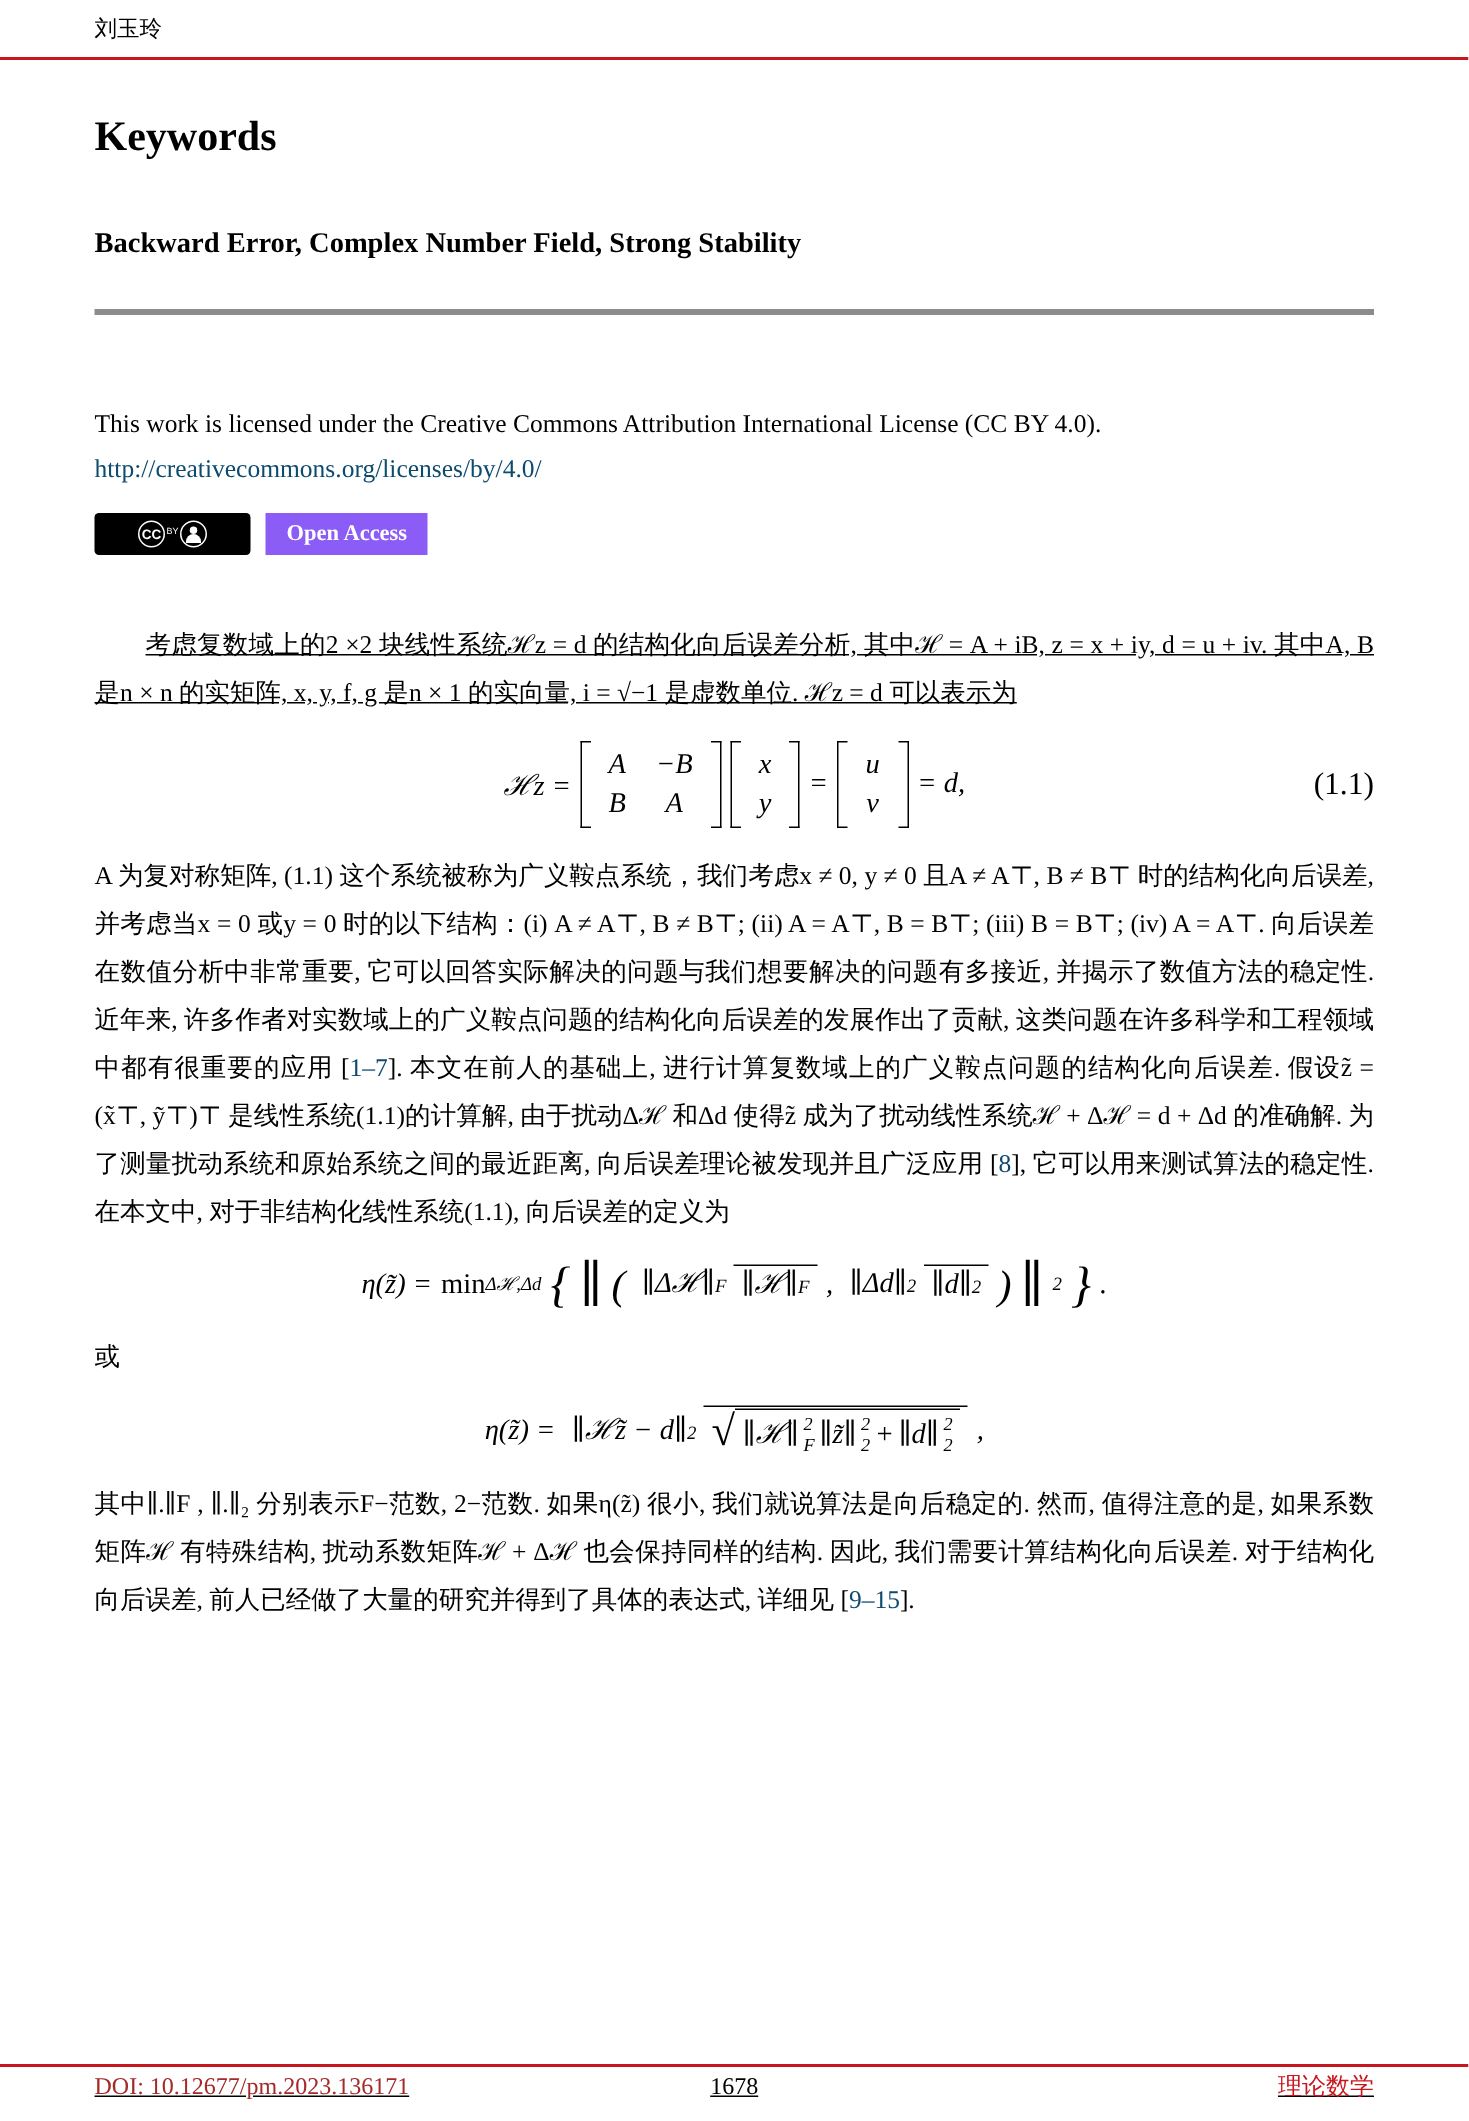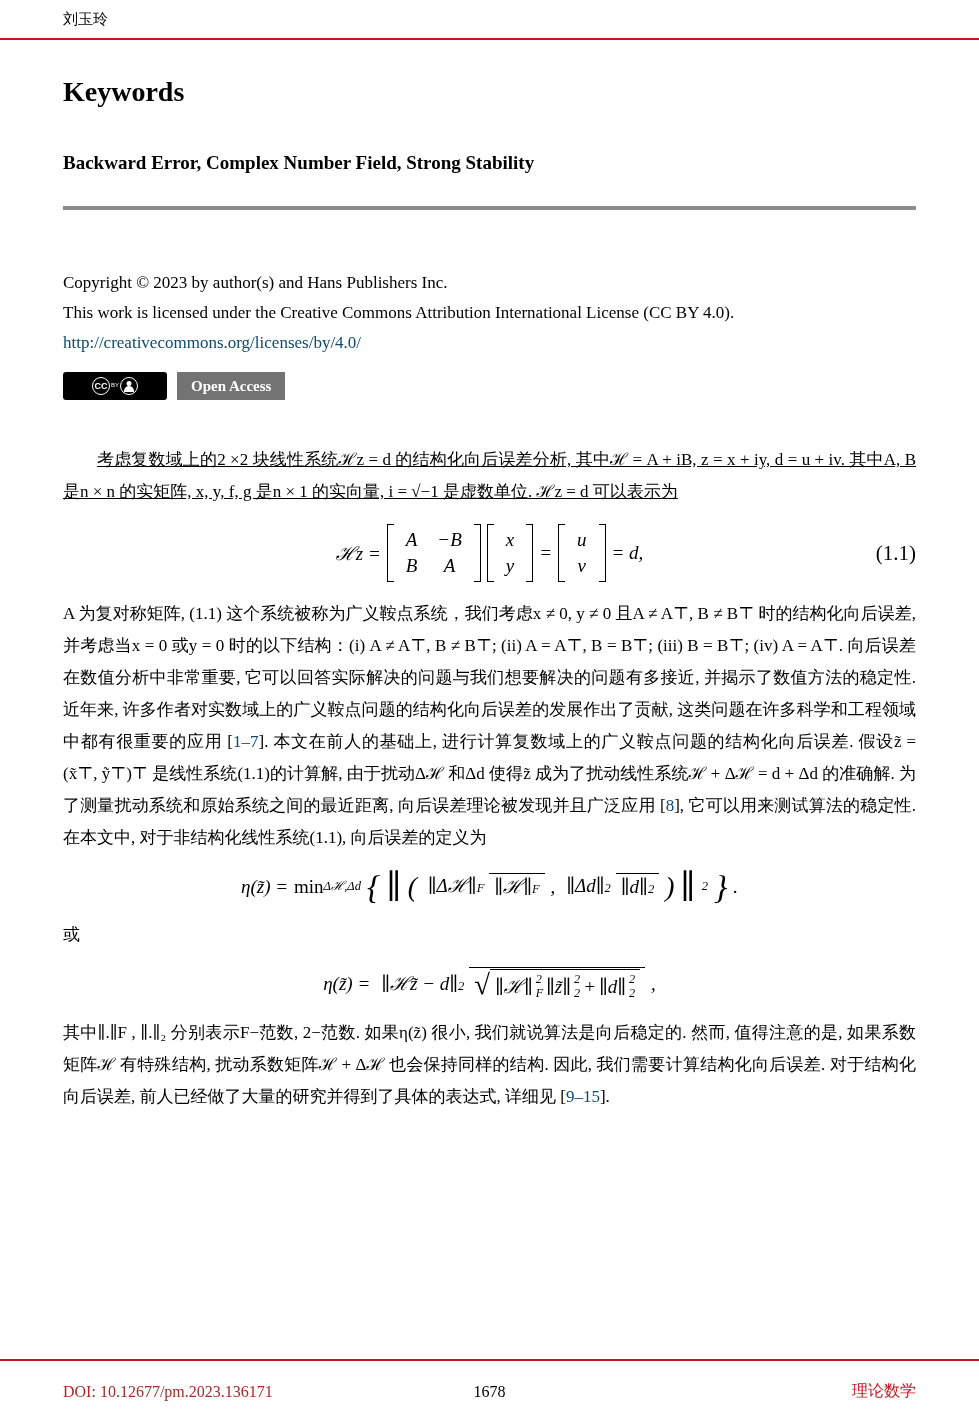--- a/index.html
+++ b/index.html
@@ -26,21 +26,21 @@
   .cc-circle { width:18px; height:18px; border:1.5px solid #fff; border-radius:50%;
     color:#fff; font-size:9px; display:flex; align-items:center; justify-content:center;
     font-weight:bold; font-family:"Liberation Sans",sans-serif; }
   .person-icon { width:18px; height:18px; border:1.5px solid #fff; border-radius:50%; position:relative; }
   .person-icon::before { content:""; position:absolute; width:5px; height:5px; background:#fff;
     border-radius:50%; top:3px; left:50%; transform:translateX(-50%); }
   .person-icon::after { content:""; position:absolute; width:10px; height:6px; background:#fff;
     border-radius:5px 5px 0 0; bottom:2px; left:50%; transform:translateX(-50%); }
   .cc-by-label { position:absolute; bottom:0px; left:50%; transform:translateX(-50%);
     color:#fff; font-size:6px; font-family:"Liberation Sans",sans-serif; }
-  .oa-badge { height:28px; background:#737373; color:#fff; padding:0 14px;
+  .oa-badge { height:28px; background:#8b5cf6; color:#fff; padding:0 14px;
     display:flex; align-items:center; font-size:15px; font-weight:bold; }
 
   .sec-title { margin:92px 0 0; font-size:25px; font-weight:bold; }
 
   .body { font-size:17px; line-height:32px; text-align:justify; margin:0; }
   .para1 { margin-top:44px; text-indent:34px;text-decoration:underline; }
   .para-main { margin-top:6px; }
   .or-line  { margin-top:8px; }
   .para-close { margin-top:6px; }
 
@@ -70,21 +70,21 @@
   sub { font-size:66%; }
 
   .sqrtwrap { display:flex; align-items:stretch; }
   .radical { font-size:150%; line-height:1; align-self:center; font-style:normal; }
   .radicand { display:flex; align-items:center; border-top:1.5px solid #000;
     padding:3px 5px 0; gap:3px; }
   .supsub { display:inline-flex; flex-direction:column; align-items:flex-start;
     font-size:64%; line-height:1.15; }
 
   .footer-wrap { position:absolute; left:0; right:0; bottom:0; }
-  .footer { display:flex; align-items:center; margin:0 63px; padding:20px 0 12px; font-size:16px; }
+  .footer { display:flex; align-items:center; margin:0 63px; padding:3px 0 12px; font-size:16px;text-decoration:underline; }
   .doi { color:#a52a2a; flex:1; text-align:left; text-decoration:none; cursor:pointer; }
   .pnum { flex:1; text-align:center; }
   .journal { color:#c8161e; flex:1; text-align:right; }
 </style>
 </head>
 <body>
 
 <div class="page">
 
   <div class="running-header">
@@ -93,21 +93,20 @@
   <div class="rule-red top-rule"></div>
 
   <div class="content">
 
     <h1 class="kw-title">Keywords</h1>
     <div class="kw-text">Backward Error, Complex Number Field, Strong Stability</div>
 
     <div class="rule-gray"></div>
 
     <div class="license">
-      <div>Copyright © 2023 by author(s) and Hans Publishers Inc.</div>
       <div>This work is licensed under the Creative Commons Attribution International License (CC BY 4.0).</div>
       <div><a class="blue">http://creativecommons.org/licenses/by/4.0/</a></div>
       <div class="badges">
         <div class="cc-badge">
           <span class="cc-circle">CC</span>
           <span class="person-icon"></span>
           <span class="cc-by-label">BY</span>
         </div>
         <div class="oa-badge">
           <span>Open Access</span>

